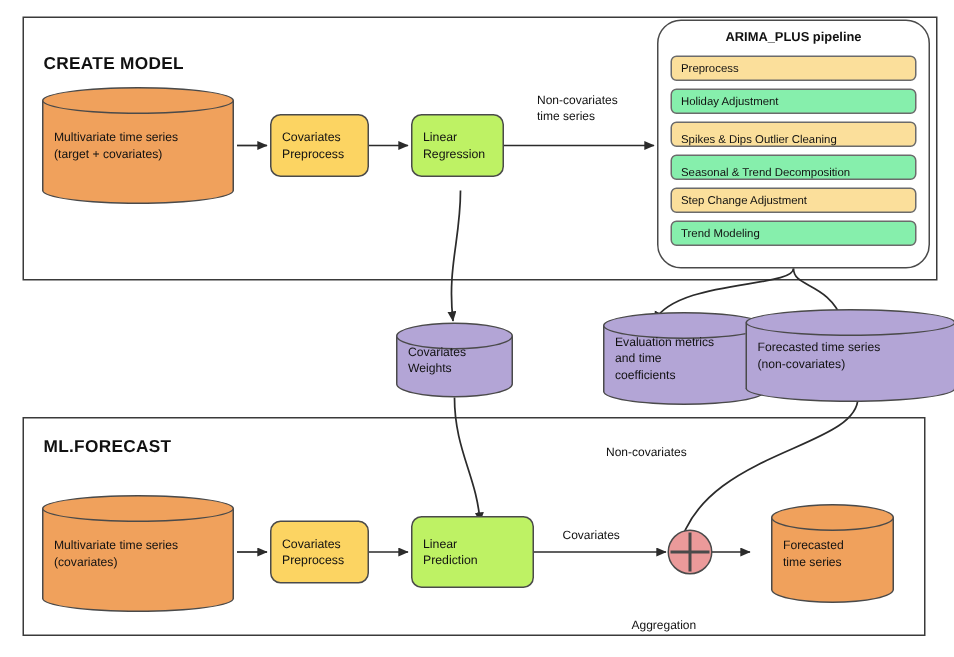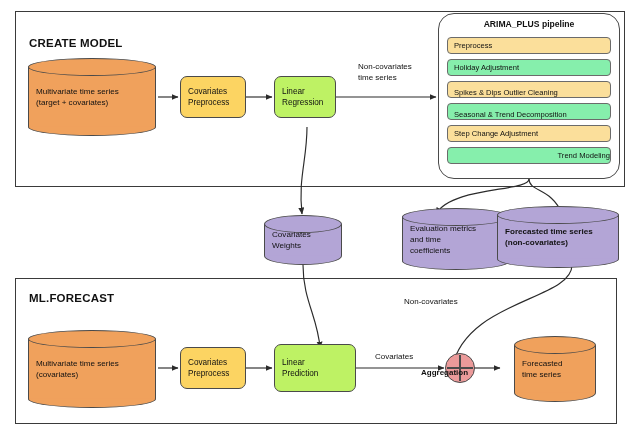--- a/index.html
+++ b/index.html
@@ -124,21 +124,21 @@
     </div>
     <div class="step y" style="top:67px;align-items:flex-end;">
       <span>Spikes &amp; Dips Outlier Cleaning</span>
     </div>
     <div class="step b" style="top:89px;align-items:flex-end;">
       <span>Seasonal &amp; Trend Decomposition</span>
     </div>
     <div class="step y" style="top:111px;">
       <span>Step Change Adjustment</span>
     </div>
-    <div class="step b" style="top:133px;justify-content:flex-end;">
+    <div class="step b" style="top:133px;">
       <span>Trend Modeling</span>
     </div>
   </div>
 
   <div class="cyl purple" style="left:264px;top:215px;width:78px;height:50px;">
     <div class="body"></div>
     <div class="bot"></div>
     <div class="top"></div>
     <div class="lbl">
       <div>Covariates</div>
@@ -150,21 +150,21 @@
     <div class="body"></div>
     <div class="bot"></div>
     <div class="top"></div>
     <div class="lbl">
       <div>Evaluation metrics</div>
       <div>and time</div>
       <div>coefficients</div>
     </div>
   </div>
 
-  <div class="cyl purple" style="left:497px;top:206px;width:122px;height:62px;font-weight:bold;">
+  <div class="cyl purple" style="left:497px;top:206px;width:140px;height:62px;">
     <div class="body"></div>
     <div class="bot"></div>
     <div class="top"></div>
     <div class="lbl">
       <div>Forecasted time series</div>
       <div>(non-covariates)</div>
     </div>
   </div>
 
   <div class="cyl orange" style="left:28px;top:330px;width:128px;height:78px;">
@@ -193,21 +193,21 @@
 
   <div class="edge-label" style="left:375px;top:352px;">
     <span>Covariates</span>
   </div>
 
   <div class="edge-label" style="left:404px;top:297px;">
     <span>Non-covariates</span>
   </div>
 
   <div class="agg" style="left:445px;top:353px;width:30px;height:30px;"></div>
-  <div class="cap" style="left:421px;top:368px;font-weight:bold;">Aggregation</div>
+  <div class="cap" style="left:421px;top:412px;">Aggregation</div>
 
   <div class="cyl orange" style="left:502px;top:336px;width:82px;height:66px;margin-left:12px;">
     <div class="body"></div>
     <div class="bot"></div>
     <div class="top"></div>
     <div class="lbl">
       <div>Forecasted</div>
       <div>time series</div>
     </div>
   </div>

